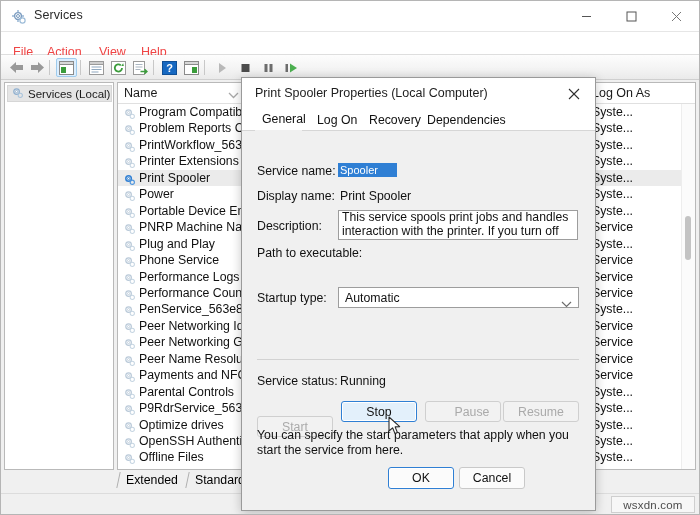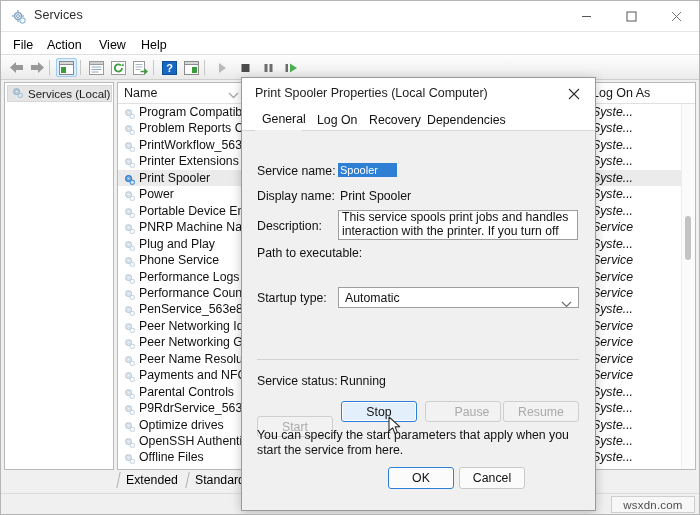--- a/index.html
+++ b/index.html
@@ -47,22 +47,22 @@
   .winbtn svg { display: block; }
 
   
   #menubar {
     position: absolute; left: 0; top: 31px;
     width: 698px; height: 23px;
     background: #ffffff;
     border-bottom: 1px solid #dedede;
   }
   .menu-item {
-    position: absolute; top: 5px;
-    font-size: 12.5px; color: #000000;
+    position: absolute; top: 12px;
+    font-size: 12.5px; color: #ef4444;
     padding: 1px 6px;
   }
 
   
   #toolbar {
     position: absolute; left: 0; top: 54px;
     width: 698px; height: 25px;
     background: linear-gradient(to bottom,#fdfdfd 0%,#f4f4f4 55%,#eaeaea 100%);
     border-bottom: 1px solid #cfcfcf;
   }
@@ -144,21 +144,21 @@
   }
   
   #name-clip {
     position: absolute; left: 0; top: 21px;
     width: 468px; height: 366px; overflow: hidden;
   }
   #logon-clip {
     position: absolute; left: 468px; top: 21px;
     width: 109px; height: 366px; overflow: hidden;
   }
-  .row2 { position: absolute; left: 0; width: 109px; height: 16.45px; font-style: italic; }
+  .row2 { position: absolute; left: 0; width: 109px; height: 16.45px; }
   .row2.sel { background: #ebebeb; }
   .row2 .logon {
     position: absolute; left: 6px; top: 0;
     font-size: 12.3px; color: #111111;
     white-space: nowrap; line-height: 16.45px;
   }
 
   
   #list-scroll {
     position: absolute; right: 0; top: 21px;

